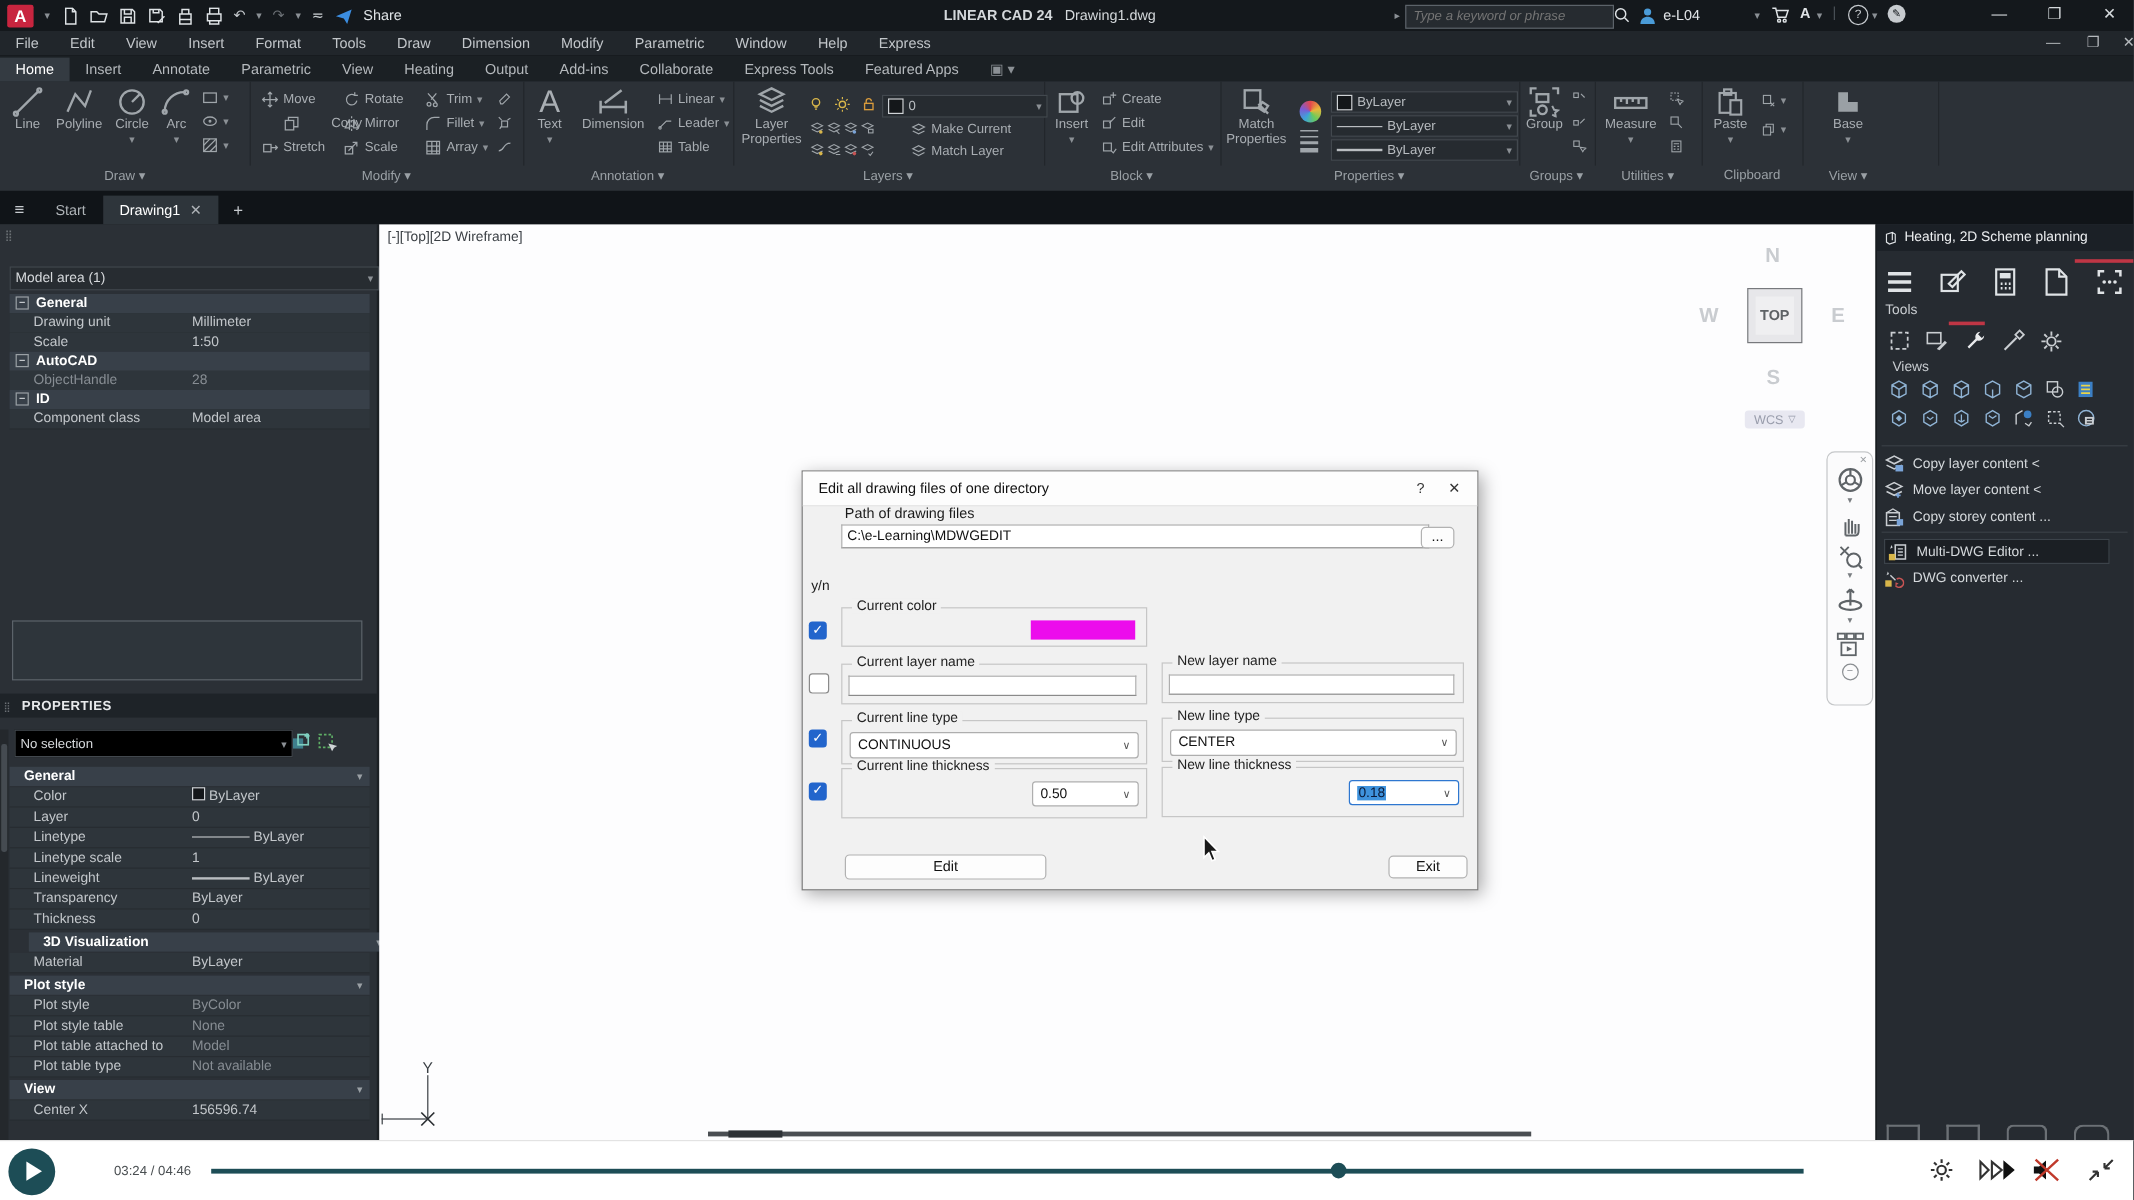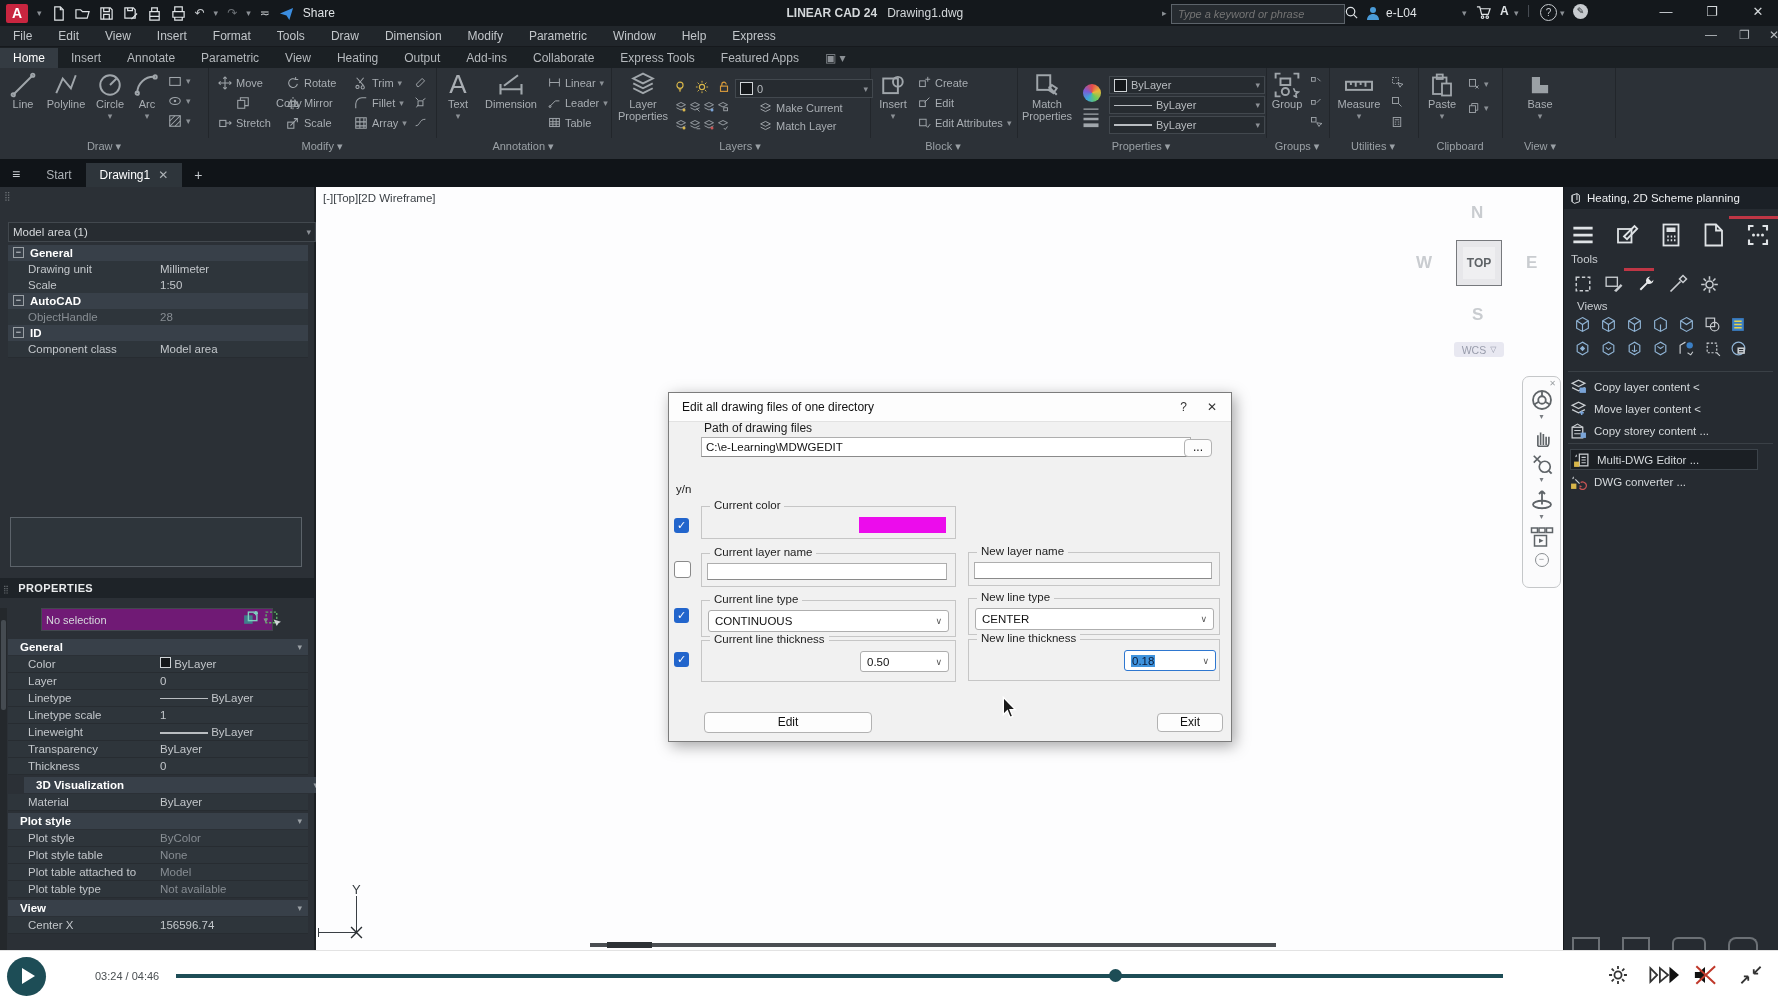--- a/index.html
+++ b/index.html
@@ -648,21 +648,21 @@
     <div class="lrow" style="top:154px;">
         <span class="rl">Component class</span>
         <span class="rv">Model area</span>
       </div>
 
     <div class="a" style="left:10px;top:330px;width:290px;height:48px;background:#2e353b;border:1px solid #5c636a;"></div>
 
     <div class="a" style="left:0;top:391px;width:314px;height:20px;background:#1e2328;line-height:20px;">
       <span style="color:#6c7176;font-size:8px;margin-left:3px;">⣿</span>
       <b style="color:#e8eaec;font-size:11px;margin-left:6px;letter-spacing:.4px;">PROPERTIES</b></div>
-    <div class="combo" style="left:12px;top:421px;width:222px;height:21px;background:#701a75;margin-left:29px;">
+    <div class="combo" style="left:12px;top:421px;width:222px;height:21px;background:#000000;">
       <span class="cv" style="color:#d6d9dc;">No selection</span>
         <span class="caret">▾</span>
       </div>
     <svg class="a" style="left:242px;top:423px;" width="17" height="17" viewBox="0 0 16 16">
         <rect x="2" y="5" width="8" height="8" fill="#3f7f8c"></rect>
         <rect x="6" y="2" width="8" height="8" fill="none" stroke="#7fd0c0" stroke-width="1.3"></rect>
         <path d="M13 1v4M11 3h4" stroke="#7fd0c0" stroke-width="1.3"></path>
       </svg>
     <svg class="a" style="left:264px;top:423px;" width="17" height="17" viewBox="0 0 16 16">
         <rect x="2" y="2" width="10" height="10" fill="none" stroke="#5fae66" stroke-width="1.3" stroke-dasharray="2 1.6"></rect>

